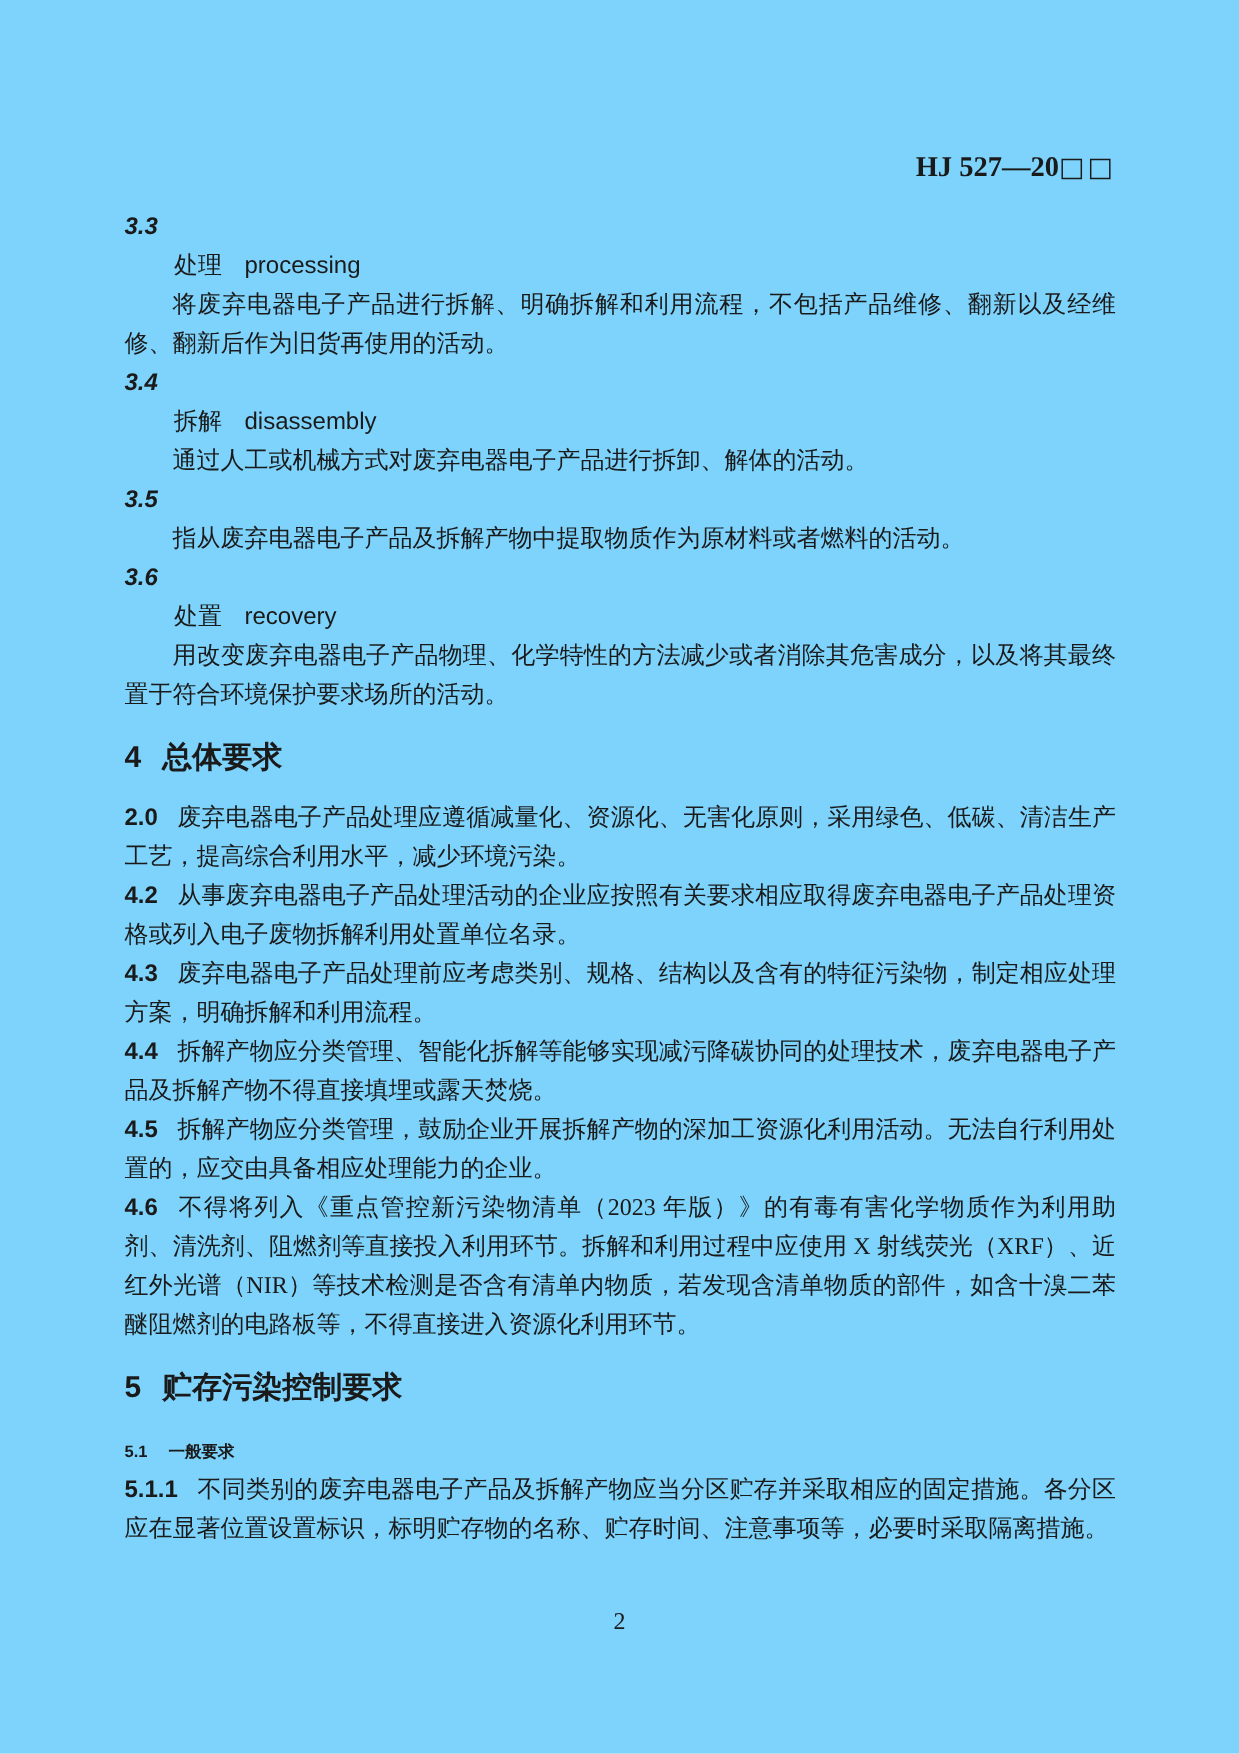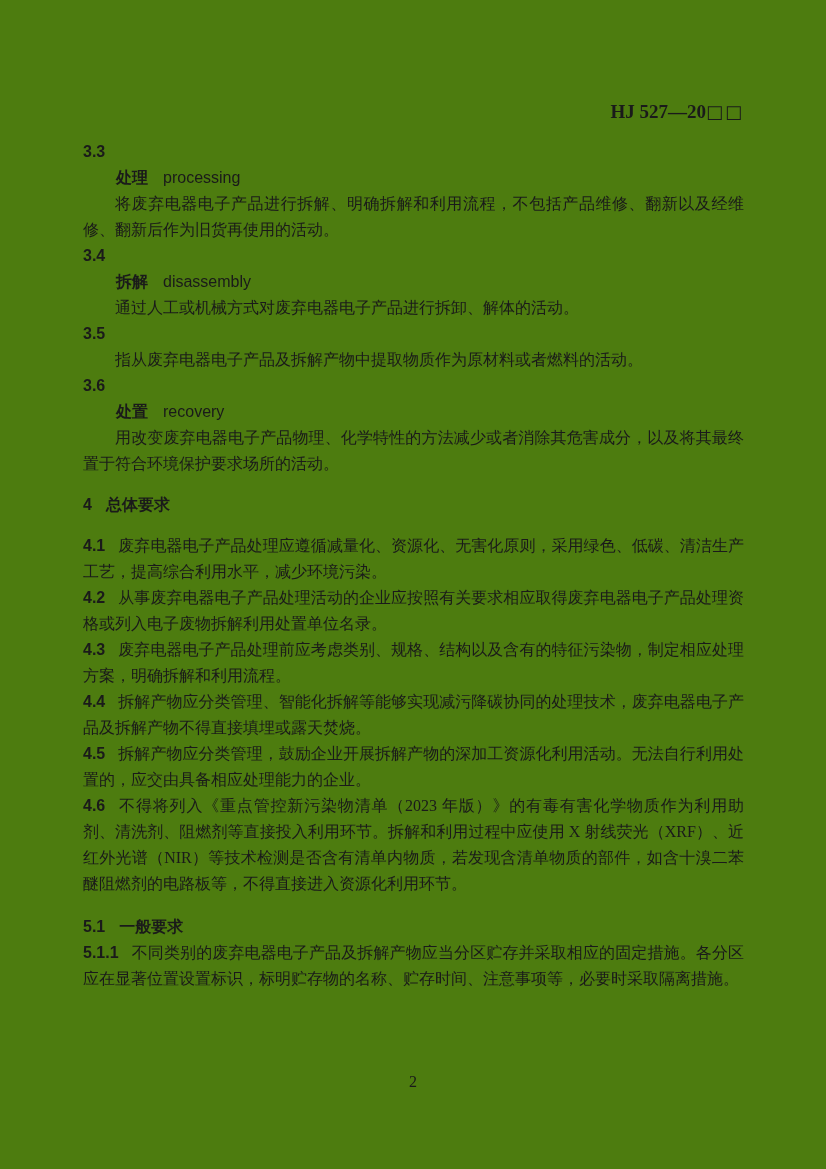--- a/index.html
+++ b/index.html
@@ -1,21 +1,21 @@
 <!DOCTYPE html>
 <html><head>
 <meta charset="utf-8">
 <style>
   html, body { margin: 0; padding: 0; background: #e8e8e8; }
   .page {
     position: relative;
     width: 826px;
     height: 1169px;
     margin: 0 auto;
-    background: #4d7c0f;
+    background: #7dd3fc;
     color: #1a1a1a;
     font-family: "Liberation Serif", serif;
     overflow: hidden;
   }
   .content {
     position: absolute;
     left: 83px;
     top: 100px;
     width: 661px;
   }
@@ -41,44 +41,45 @@
   }
   p { margin: 0; }
   .cnum {
     font-family: "Liberation Sans", sans-serif;
     font-weight: bold;
     margin-right: 13px;
   }
   .term-num {
     font-family: "Liberation Sans", sans-serif;
     font-weight: bold;
+    font-style: italic;
   }
   .term-line { padding-left: 33px; }
   .term-zh {
     font-family: "Liberation Sans", sans-serif;
-    font-weight: bold;
+    font-weight: normal;
     margin-right: 15px;
   }
   .term-en {
     font-family: Liberation Sans, sans-serif;
     font-weight: normal;
   }
   .def { text-indent: 2em; }
   h2 {
     font-family: "Liberation Sans", sans-serif;
     font-weight: bold;
-    font-size: 16px;
+    font-size: 20px;
     line-height: 26px;
     margin: 15px 0;
   }
   h2 .hnum, h3 .hnum { margin-right: 14px; }
   h3 {
     font-family: "Liberation Sans", sans-serif;
     font-weight: bold;
-    font-size: 16px;
+    font-size: 11px;
     line-height: 26px;
     margin: 17px 0 0 0;
   }
   .page-footer {
     position: absolute;
     left: 0;
     top: 1072px;
     width: 100%;
     text-align: center;
     font-size: 16px;
@@ -110,29 +111,30 @@
         <p class="def">指从废弃电器电子产品及拆解产物中提取物质作为原材料或者燃料的活动。</p>
 
         <p class="term-num">3.6</p>
         <p class="term-line"><span class="term-zh">处置</span><span class="term-en">recovery</span></p>
         <p class="def">用改变废弃电器电子产品物理、化学特性的方法减少或者消除其危害成分，以及将其最终置于符合环境保护要求场所的活动。</p>
       </section>
 
       <section>
         <h2><span class="hnum">4</span><span>总体要求</span></h2>
 
-        <p class="clause"><span class="cnum">4.1</span><span>废弃电器电子产品处理应遵循减量化、资源化、无害化原则，采用绿色、低碳、清洁生产工艺，提高综合利用水平，减少环境污染。</span></p>
+        <p class="clause"><span class="cnum">2.0</span><span>废弃电器电子产品处理应遵循减量化、资源化、无害化原则，采用绿色、低碳、清洁生产工艺，提高综合利用水平，减少环境污染。</span></p>
         <p class="clause"><span class="cnum">4.2</span><span>从事废弃电器电子产品处理活动的企业应按照有关要求相应取得废弃电器电子产品处理资格或列入电子废物拆解利用处置单位名录。</span></p>
         <p class="clause"><span class="cnum">4.3</span><span>废弃电器电子产品处理前应考虑类别、规格、结构以及含有的特征污染物，制定相应处理方案，明确拆解和利用流程。</span></p>
         <p class="clause"><span class="cnum">4.4</span><span>拆解产物应分类管理、智能化拆解等能够实现减污降碳协同的处理技术，废弃电器电子产品及拆解产物不得直接填埋或露天焚烧。</span></p>
         <p class="clause"><span class="cnum">4.5</span><span>拆解产物应分类管理，鼓励企业开展拆解产物的深加工资源化利用活动。无法自行利用处置的，应交由具备相应处理能力的企业。</span></p>
         <p class="clause"><span class="cnum">4.6</span><span>不得将列入《重点管控新污染物清单（2023 年版）》的有毒有害化学物质作为利用助剂、清洗剂、阻燃剂等直接投入利用环节。拆解和利用过程中应使用 X 射线荧光（XRF）、近红外光谱（NIR）等技术检测是否含有清单内物质，若发现含清单物质的部件，如含十溴二苯醚阻燃剂的电路板等，不得直接进入资源化利用环节。</span></p>
       </section>
 
       <section>
+        <h2><span class="hnum">5</span><span>贮存污染控制要求</span></h2>
 
         <h3><span class="hnum">5.1</span><span>一般要求</span></h3>
 
         <p class="clause"><span class="cnum">5.1.1</span><span>不同类别的废弃电器电子产品及拆解产物应当分区贮存并采取相应的固定措施。各分区应在显著位置设置标识，标明贮存物的名称、贮存时间、注意事项等，必要时采取隔离措施。</span></p>
       </section>
 
     </main>
   </div>
 
   <div class="page-footer">

